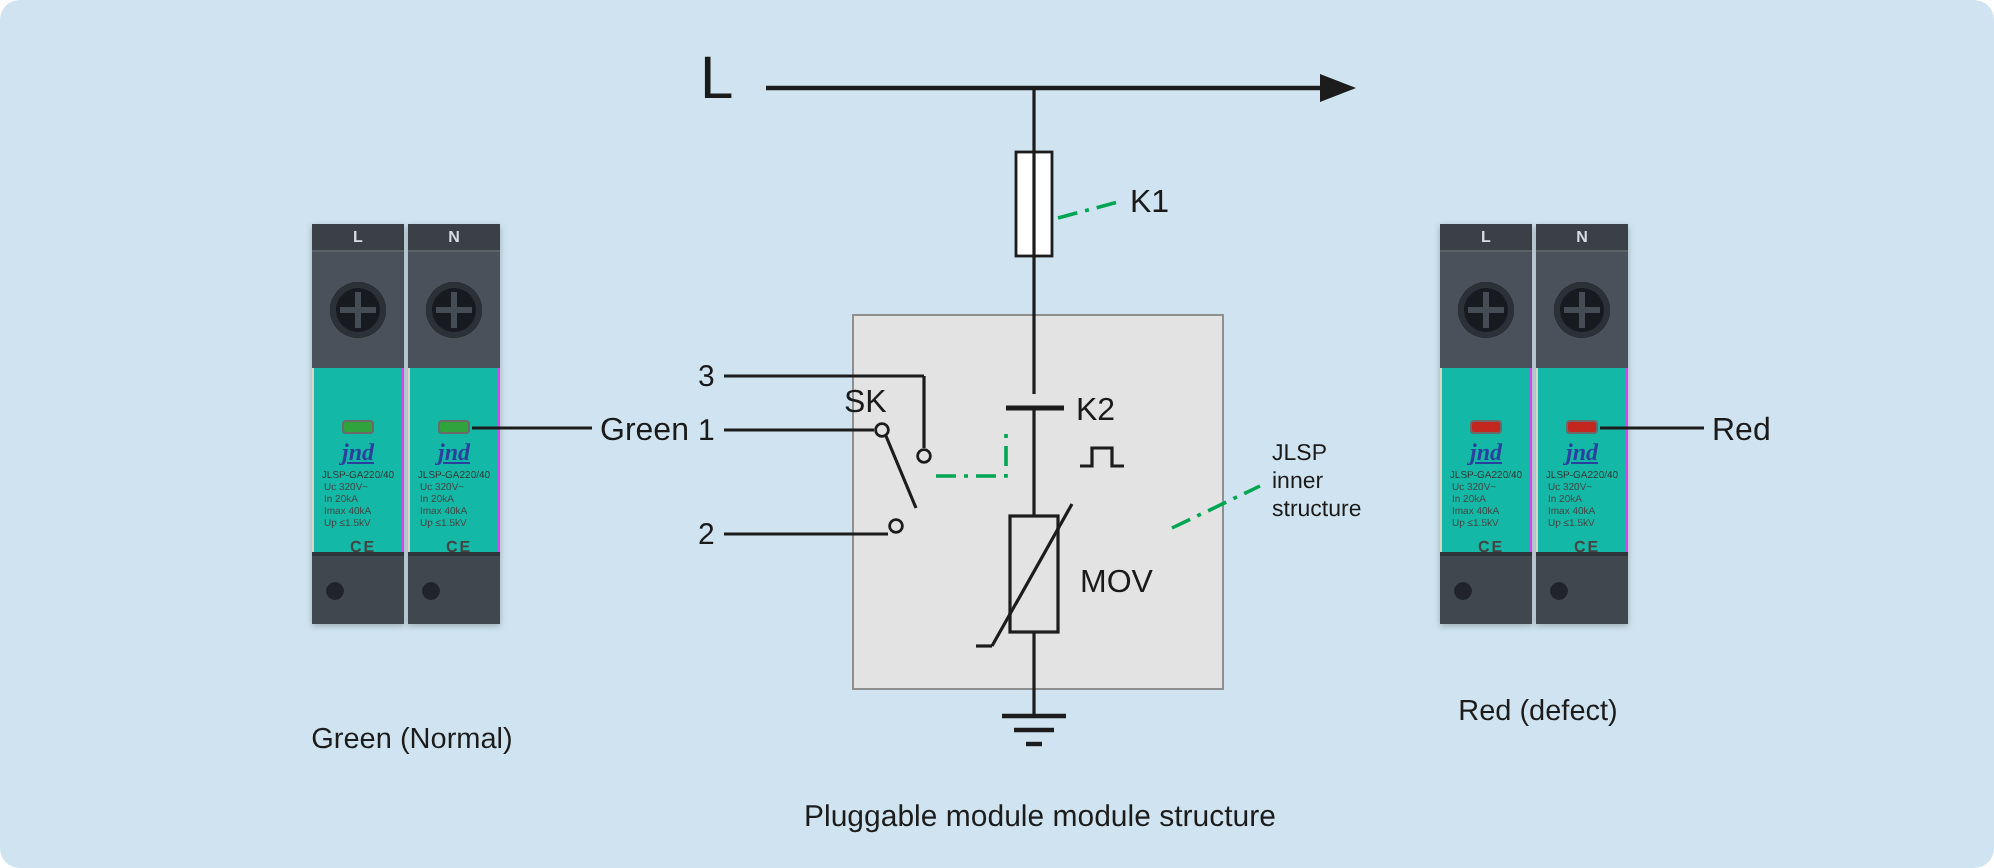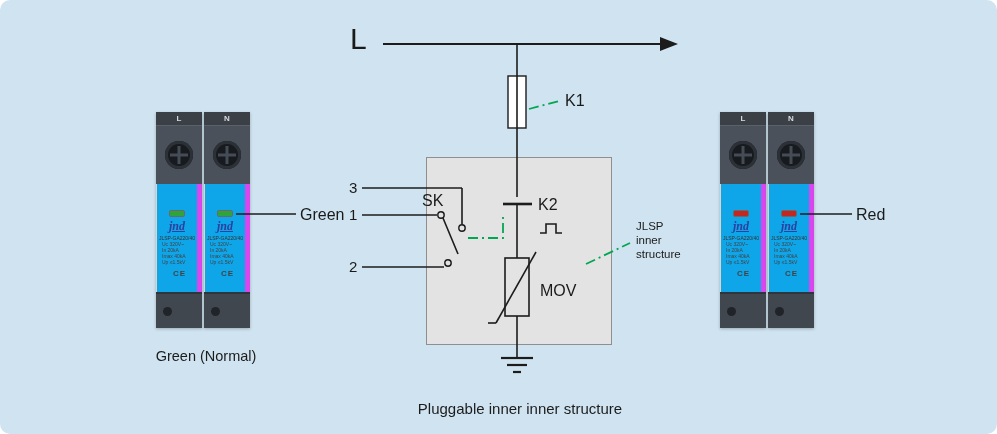--- a/index.html
+++ b/index.html
@@ -10,21 +10,21 @@
   .device{position:absolute;display:flex;gap:2px}
   .module{width:46px;display:flex;flex-direction:column;box-shadow:0 1px 3px rgba(0,0,0,.25)}
   .mod-cap{height:14px;background:#3a4046;border-bottom:1px solid #5a616a;color:#d8dbdf;
            font-size:8px;line-height:13px;text-align:center;font-weight:bold}
   .mod-screws{height:58px;background:#4a515a}
   .screw{width:28px;height:28px;border-radius:50%;background:#171a1e;margin:15px auto 0;
          position:relative;box-shadow:inset 0 0 0 3px #2c3137}
   .screw::before,.screw::after{content:"";position:absolute;background:#454c55;left:50%;top:50%}
   .screw::before{width:18px;height:3px;transform:translate(-50%,-50%)}
   .screw::after{width:3px;height:18px;transform:translate(-50%,-50%)}
-  .mod-body{height:108px;background:#0ea5e9;border-left:1px solid #d9d5c9;border-right:5px solid #d946ef;
+  .mod-body{height:92px;background:#14b8a6;border-left:1px solid #d9d5c9;border-right:1px solid #d946ef;
             text-align:center;overflow:hidden}
   .indicator{width:16px;height:7px;border-radius:2px;margin:26px auto 3px;border:1px solid #6a6a6a}
   .ind-green{background:#2fa43c}
   .ind-red{background:#c3271f}
   .brand{font-family:"Liberation Serif",serif;font-style:italic;font-weight:bold;
          color:#2b3f9e;font-size:12px;line-height:13px;text-decoration:underline}
   .model{font-size:5px;line-height:6px;color:#333;margin-top:2px}
   .spec{font-size:5px;line-height:6px;color:#444;text-align:left;padding-left:5px}
   .ce{font-size:8px;font-weight:bold;color:#444;text-align:center;padding-left:5px;margin-top:4px;letter-spacing:1px}
   .mod-foot{height:36px;background:#41474f;border-top:2px solid #2f353b;position:relative}
@@ -126,22 +126,23 @@
         <div class="spec">Uc  320V~</div>
         <div class="spec">In  20kA</div>
         <div class="spec">Imax 40kA</div>
         <div class="spec">Up ≤1.5kV</div>
         <div class="ce">CE</div>
       </div>
       <div class="mod-foot"></div>
     </div>
   </div>
 
-  <div class="caption" style="left:126px;top:348px;width:160px">Green (Normal)</div>
-  <div class="caption main" style="left:352px;top:400px;width:336px">Pluggable inner inner structure</div>
+  <div class="caption" style="left:126px;top:362px;width:160px">Green (Normal)</div>
+  <div class="caption" style="left:689px;top:348px;width:160px">Red (defect)</div>
+  <div class="caption main" style="left:352px;top:400px;width:336px">Pluggable module module structure</div>
 
   <svg class="overlay" width="997" height="434" viewBox="0 0 997 434">
 
     <g>
       <text x="350" y="49" class="t-big">L</text>
       <line x1="383" y1="44" x2="661" y2="44" class="wire-thick"></line>
       <polygon points="660,37 678,44 660,51" fill="#1c1c1c"></polygon>
     </g>
 
     <line x1="517" y1="44" x2="517" y2="197" class="wire"></line>

